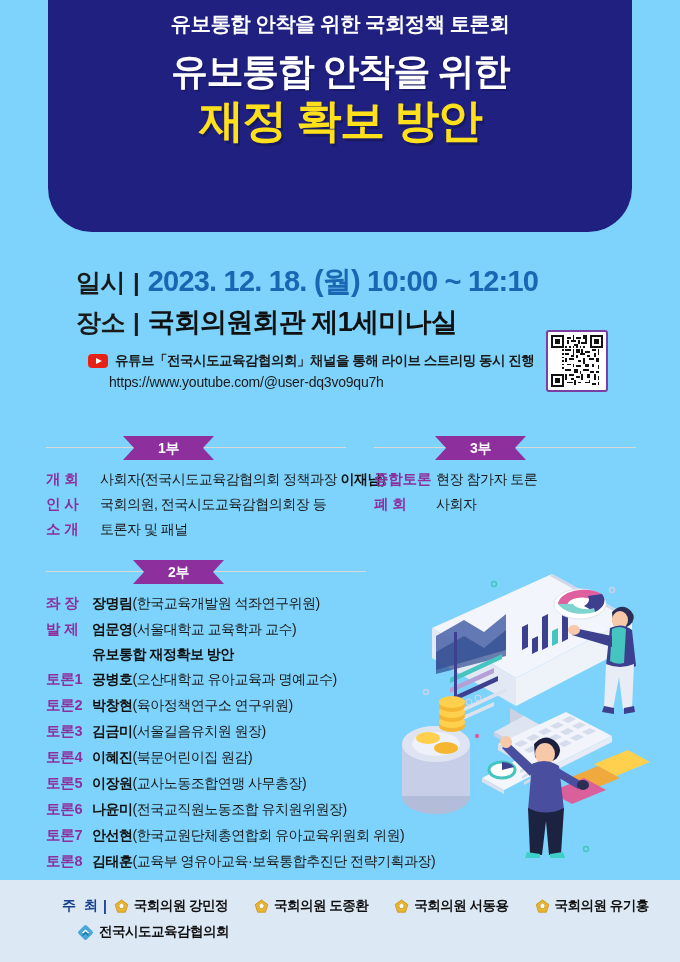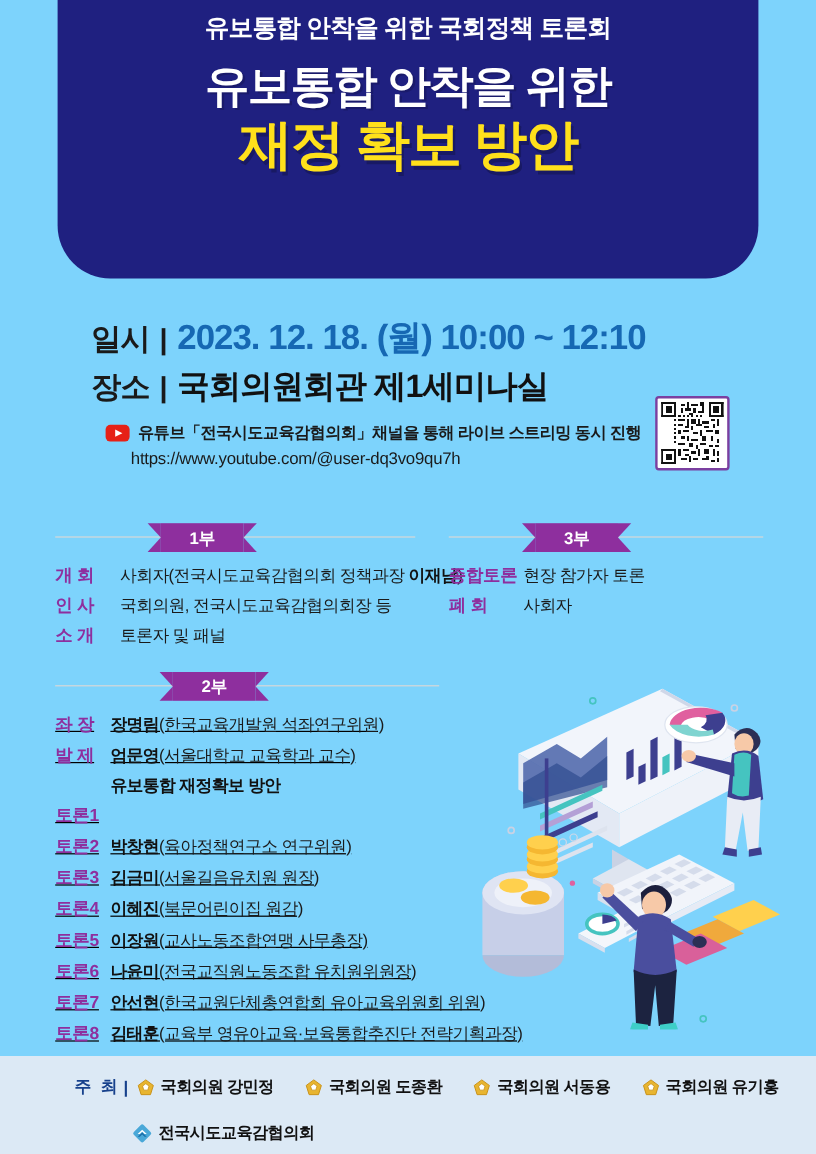--- a/index.html
+++ b/index.html
@@ -249,21 +249,21 @@
 
   
   #sec1 { left: 46px;  top: 436px; width: 300px; }
   #sec3 { left: 374px; top: 436px; width: 262px; }
   #sec2 { left: 46px;  top: 560px; width: 320px; }
 
   #sec1 .badge { left: 88px; }
   #sec3 .badge { left: 72px; }
   #sec2 .badge { left: 98px; }
 
-  #sec2 .prow { margin-bottom: 7px; text-decoration: underline; }
+  #sec2 .prow { margin-bottom: 7px; }
 
   
   .illus {
     position: absolute;
     left: 398px;
     top: 566px;
     width: 272px;
     height: 292px;
   }
   .illus svg { display: block; width: 100%; height: 100%; }
@@ -312,22 +312,22 @@
   .emblem-assembly {
     width: 15px; height: 15px; flex: 0 0 auto;
   }
   .emblem-council {
     width: 17px; height: 17px; flex: 0 0 auto;
   }
   .host-line2 {
     display: flex;
     align-items: center;
     gap: 5px;
-    padding-left: 110px;
-    margin-top: 20px;
+    padding-left: 77px;
+    margin-top: 8px;
     white-space: nowrap;
   }
 </style>
 </head>
 <body>
 
 <div id="poster">
 
   <div class="banner">
     <p class="banner-kicker">유보통합 안착을 위한 국회정책 토론회</p>
@@ -499,20 +499,21 @@
 
     <div class="prow">
       <span class="prow-label lw-46 spread">발 제</span>
       <span class="prow-body"><b>엄문영</b><span>(서울대학교 교육학과 교수)</span></span>
     </div>
 
     <div class="prow-sub" style="margin-left:46px;">유보통합 재정확보 방안</div>
 
     <div class="prow">
       <span class="prow-label lw-46">토론1</span>
+      <span class="prow-body"><b>공병호</b><span>(오산대학교 유아교육과 명예교수)</span></span>
     </div>
     <div class="prow">
       <span class="prow-label lw-46">토론2</span>
       <span class="prow-body"><b>박창현</b><span>(육아정책연구소 연구위원)</span></span>
     </div>
     <div class="prow">
       <span class="prow-label lw-46">토론3</span>
       <span class="prow-body"><b>김금미</b><span>(서울길음유치원 원장)</span></span>
     </div>
     <div class="prow">

